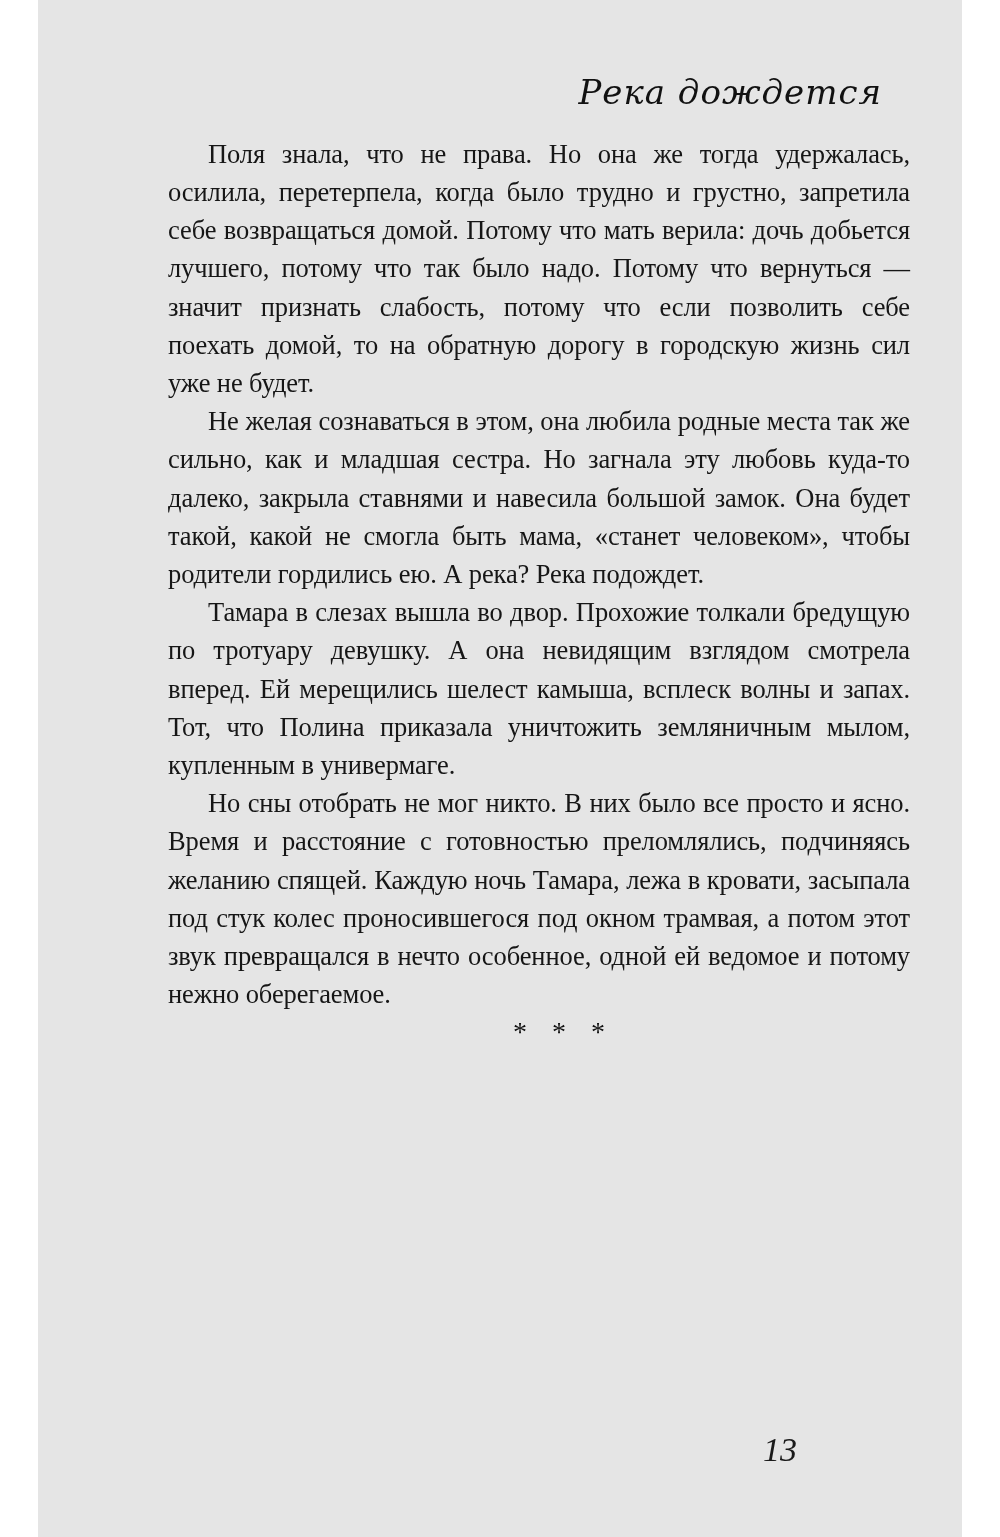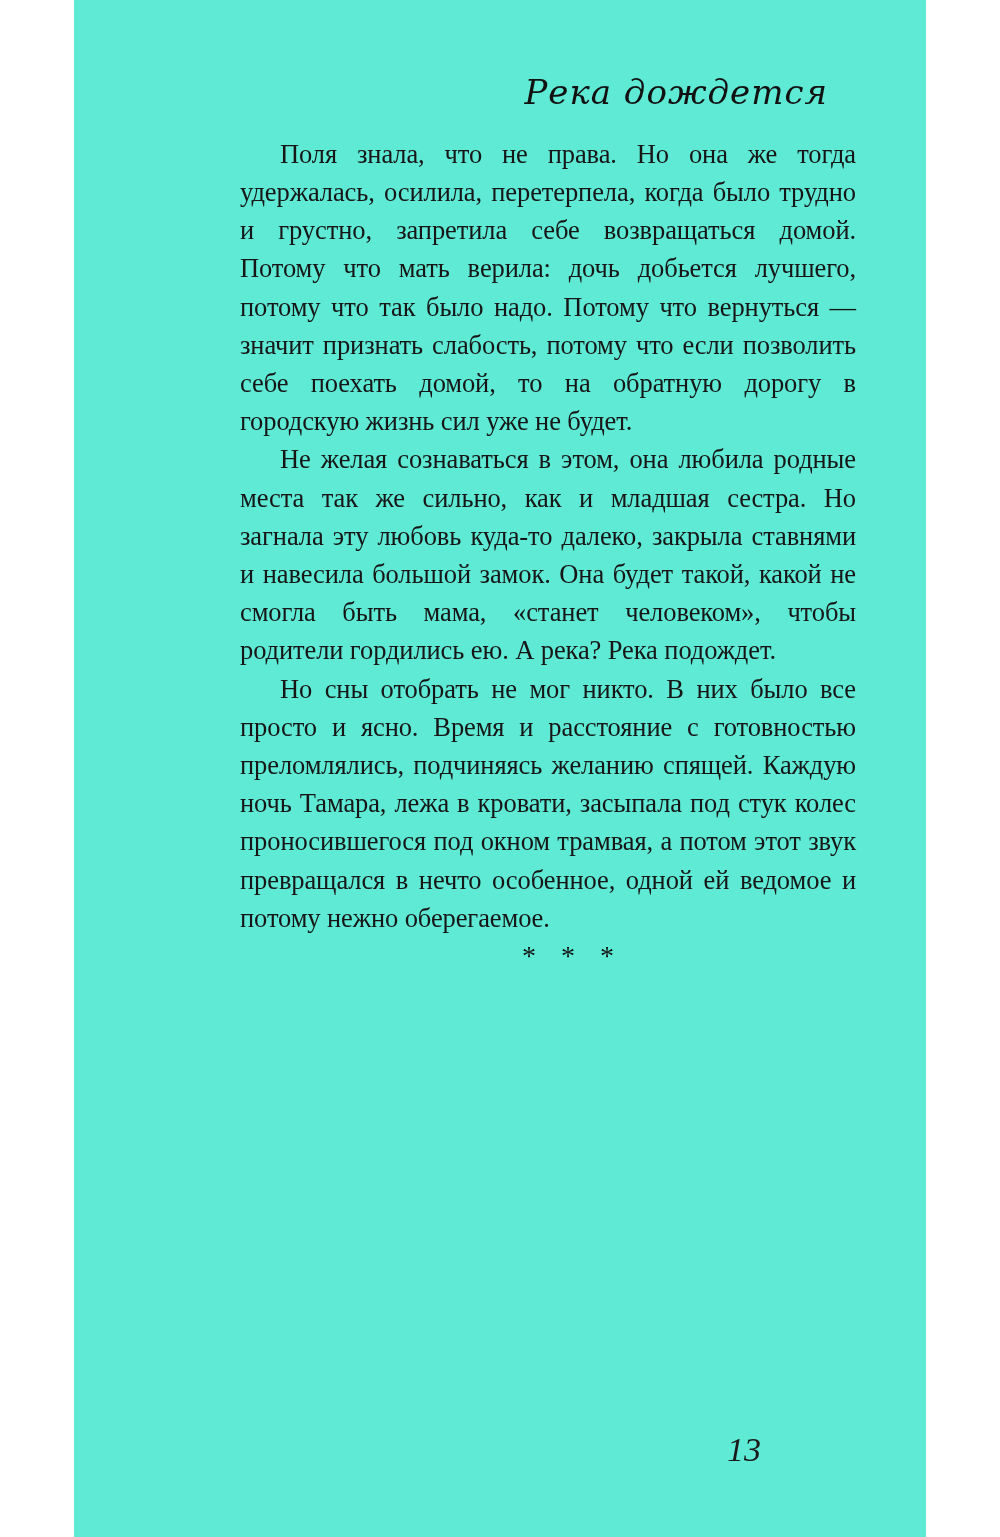--- a/index.html
+++ b/index.html
@@ -2,48 +2,47 @@
 <html lang="ru"><head>
 <meta charset="utf-8">
 <style>
   html, body {
     margin: 0;
     padding: 0;
     background: #ffffff;
   }
   .book-page {
     position: relative;
-    width: 852px;
+    width: 924px;
     height: 1537px;
     margin: 0 auto;
-    background: #5eead4;
+    background: #e5e5e5;
     color: #161616;
     font-family: "Liberation Serif", serif;
     box-sizing: border-box;
-    padding: 72px 70px 0 130px;
+    padding: 72px 52px 0 130px;
     overflow: hidden;
   }
   .running-head {
     text-align: right;
     padding-right: 28px;
     font-family: "DejaVu Serif", serif;
     font-style: italic;
     font-size: 34px;
     line-height: 1.2;
     letter-spacing: 1px;
     color: #111;
     margin-bottom: 22px;
     white-space: nowrap;
   }
   .body-text {
     font-size: 26.5px;
     line-height: 38.2px;
     text-align: justify;
     letter-spacing: -0.1px;
-    margin-left: 36px;
   }
   .body-text p {
     margin: 0;
     text-indent: 40px;
   }
   .section-break {
     text-align: center;
     font-size: 28px;
     letter-spacing: 0;
     word-spacing: 18px;
@@ -67,20 +66,21 @@
 </head>
 <body>
 
 <div class="book-page">
 
   <div class="running-head">Река дождется</div>
 
   <div class="body-text">
     <p>Поля знала, что не права. Но она же тогда удержалась, осилила, перетерпела, когда было трудно и грустно, запретила себе возвращаться домой. Потому что мать верила: дочь добьется лучшего, потому что так было надо. Потому что вернуться — значит признать слабость, потому что если позволить себе поехать домой, то на обратную дорогу в городскую жизнь сил уже не будет.</p>
     <p>Не желая сознаваться в этом, она любила родные места так же сильно, как и младшая сестра. Но загнала эту любовь куда-то далеко, закрыла ставнями и навесила большой замок. Она будет такой, какой не смогла быть мама, «станет человеком», чтобы родители гордились ею. А река? Река подождет.</p>
+    <p>Тамара в слезах вышла во двор. Прохожие толкали бредущую по тротуару девушку. А она невидящим взглядом смотрела вперед. Ей мерещились шелест камыша, всплеск волны и запах. Тот, что Полина приказала уничтожить земляничным мылом, купленным в универмаге.</p>
     <p>Но сны отобрать не мог никто. В них было все просто и ясно. Время и расстояние с готовностью преломлялись, подчиняясь желанию спящей. Каждую ночь Тамара, лежа в кровати, засыпала под стук колес проносившегося под окном трамвая, а потом этот звук превращался в нечто особенное, одной ей ведомое и потому нежно оберегаемое.</p>
 
     <p class="section-break">* * *</p>
 
   </div>
 
   <div class="page-number">13</div>
 
 </div>
 

